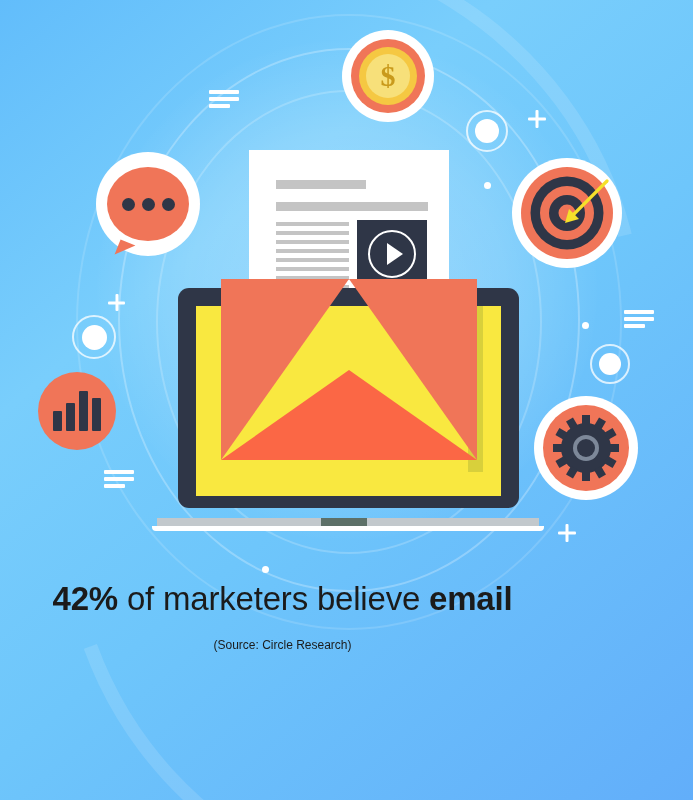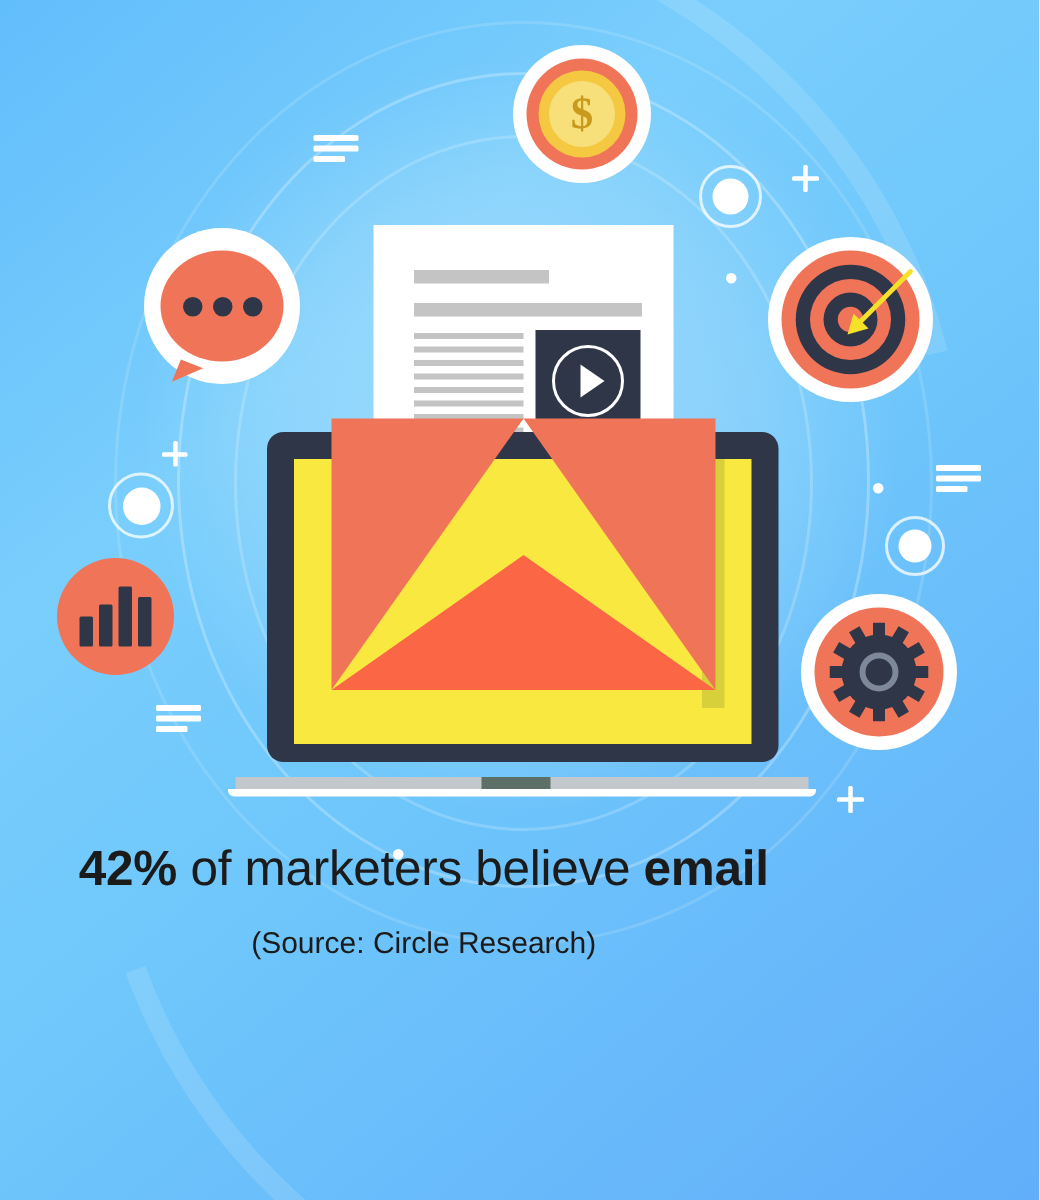--- a/index.html
+++ b/index.html
@@ -279,36 +279,36 @@
     position: absolute;
     left: 221px; top: 370px;
     width: 256px; height: 90px;
     clip-path: polygon(0% 100%, 50% 0%, 100% 100%);
     background: #fb6745;
   }
 
   
   .caption {
     position: absolute;
-    left: 0; top: 558px;
+    left: 0; top: 578px;
     width: 565px;
     text-align: center;
     color: #1b1b1b;
   }
   .caption .stat-line {
     font-size: 33px;
     line-height: 1.28;
     font-weight: normal;
     letter-spacing: -0.2px;
     padding: 0 18px;
   }
   .caption .stat-line b { font-weight: bold; }
   .caption .source {
     margin-top: 18px;
-    font-size: 20px;
+    font-size: 12px;
     color: #1b1b1b;
   }
 </style>
 </head>
 <body>
 
 <div id="infographic">
 
   <div class="bg-layer">
     <div class="glow"></div>

